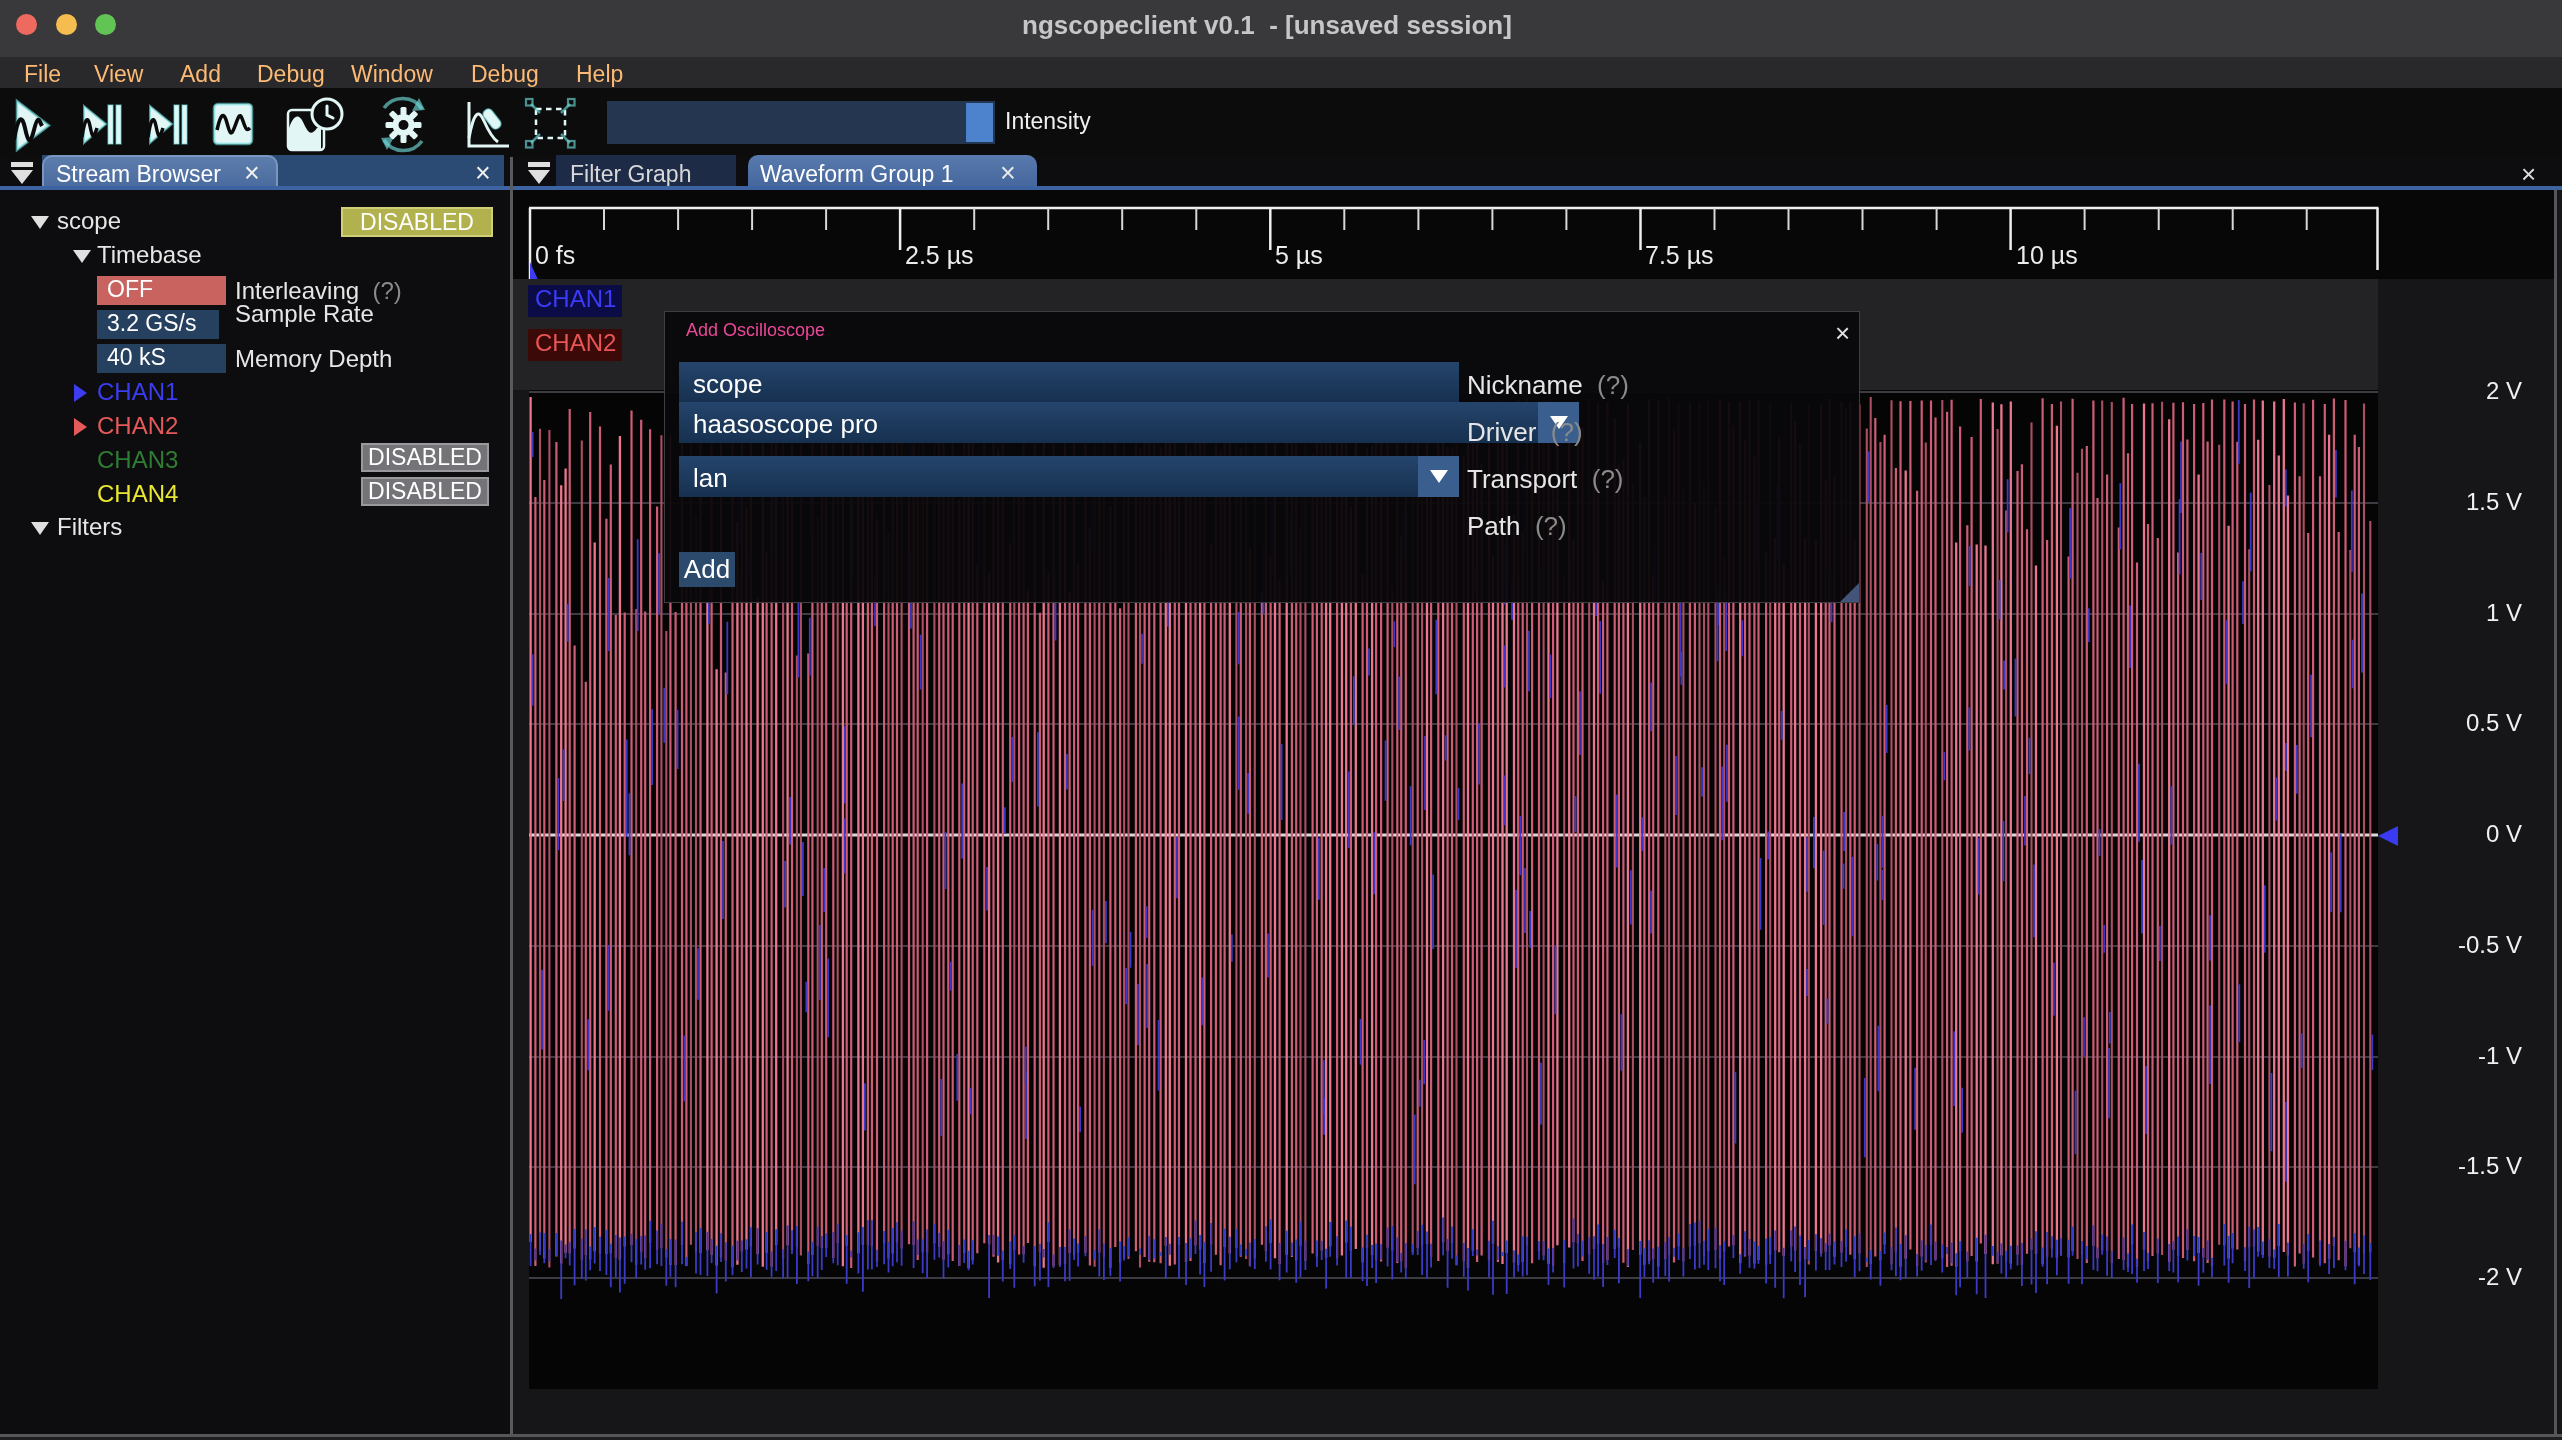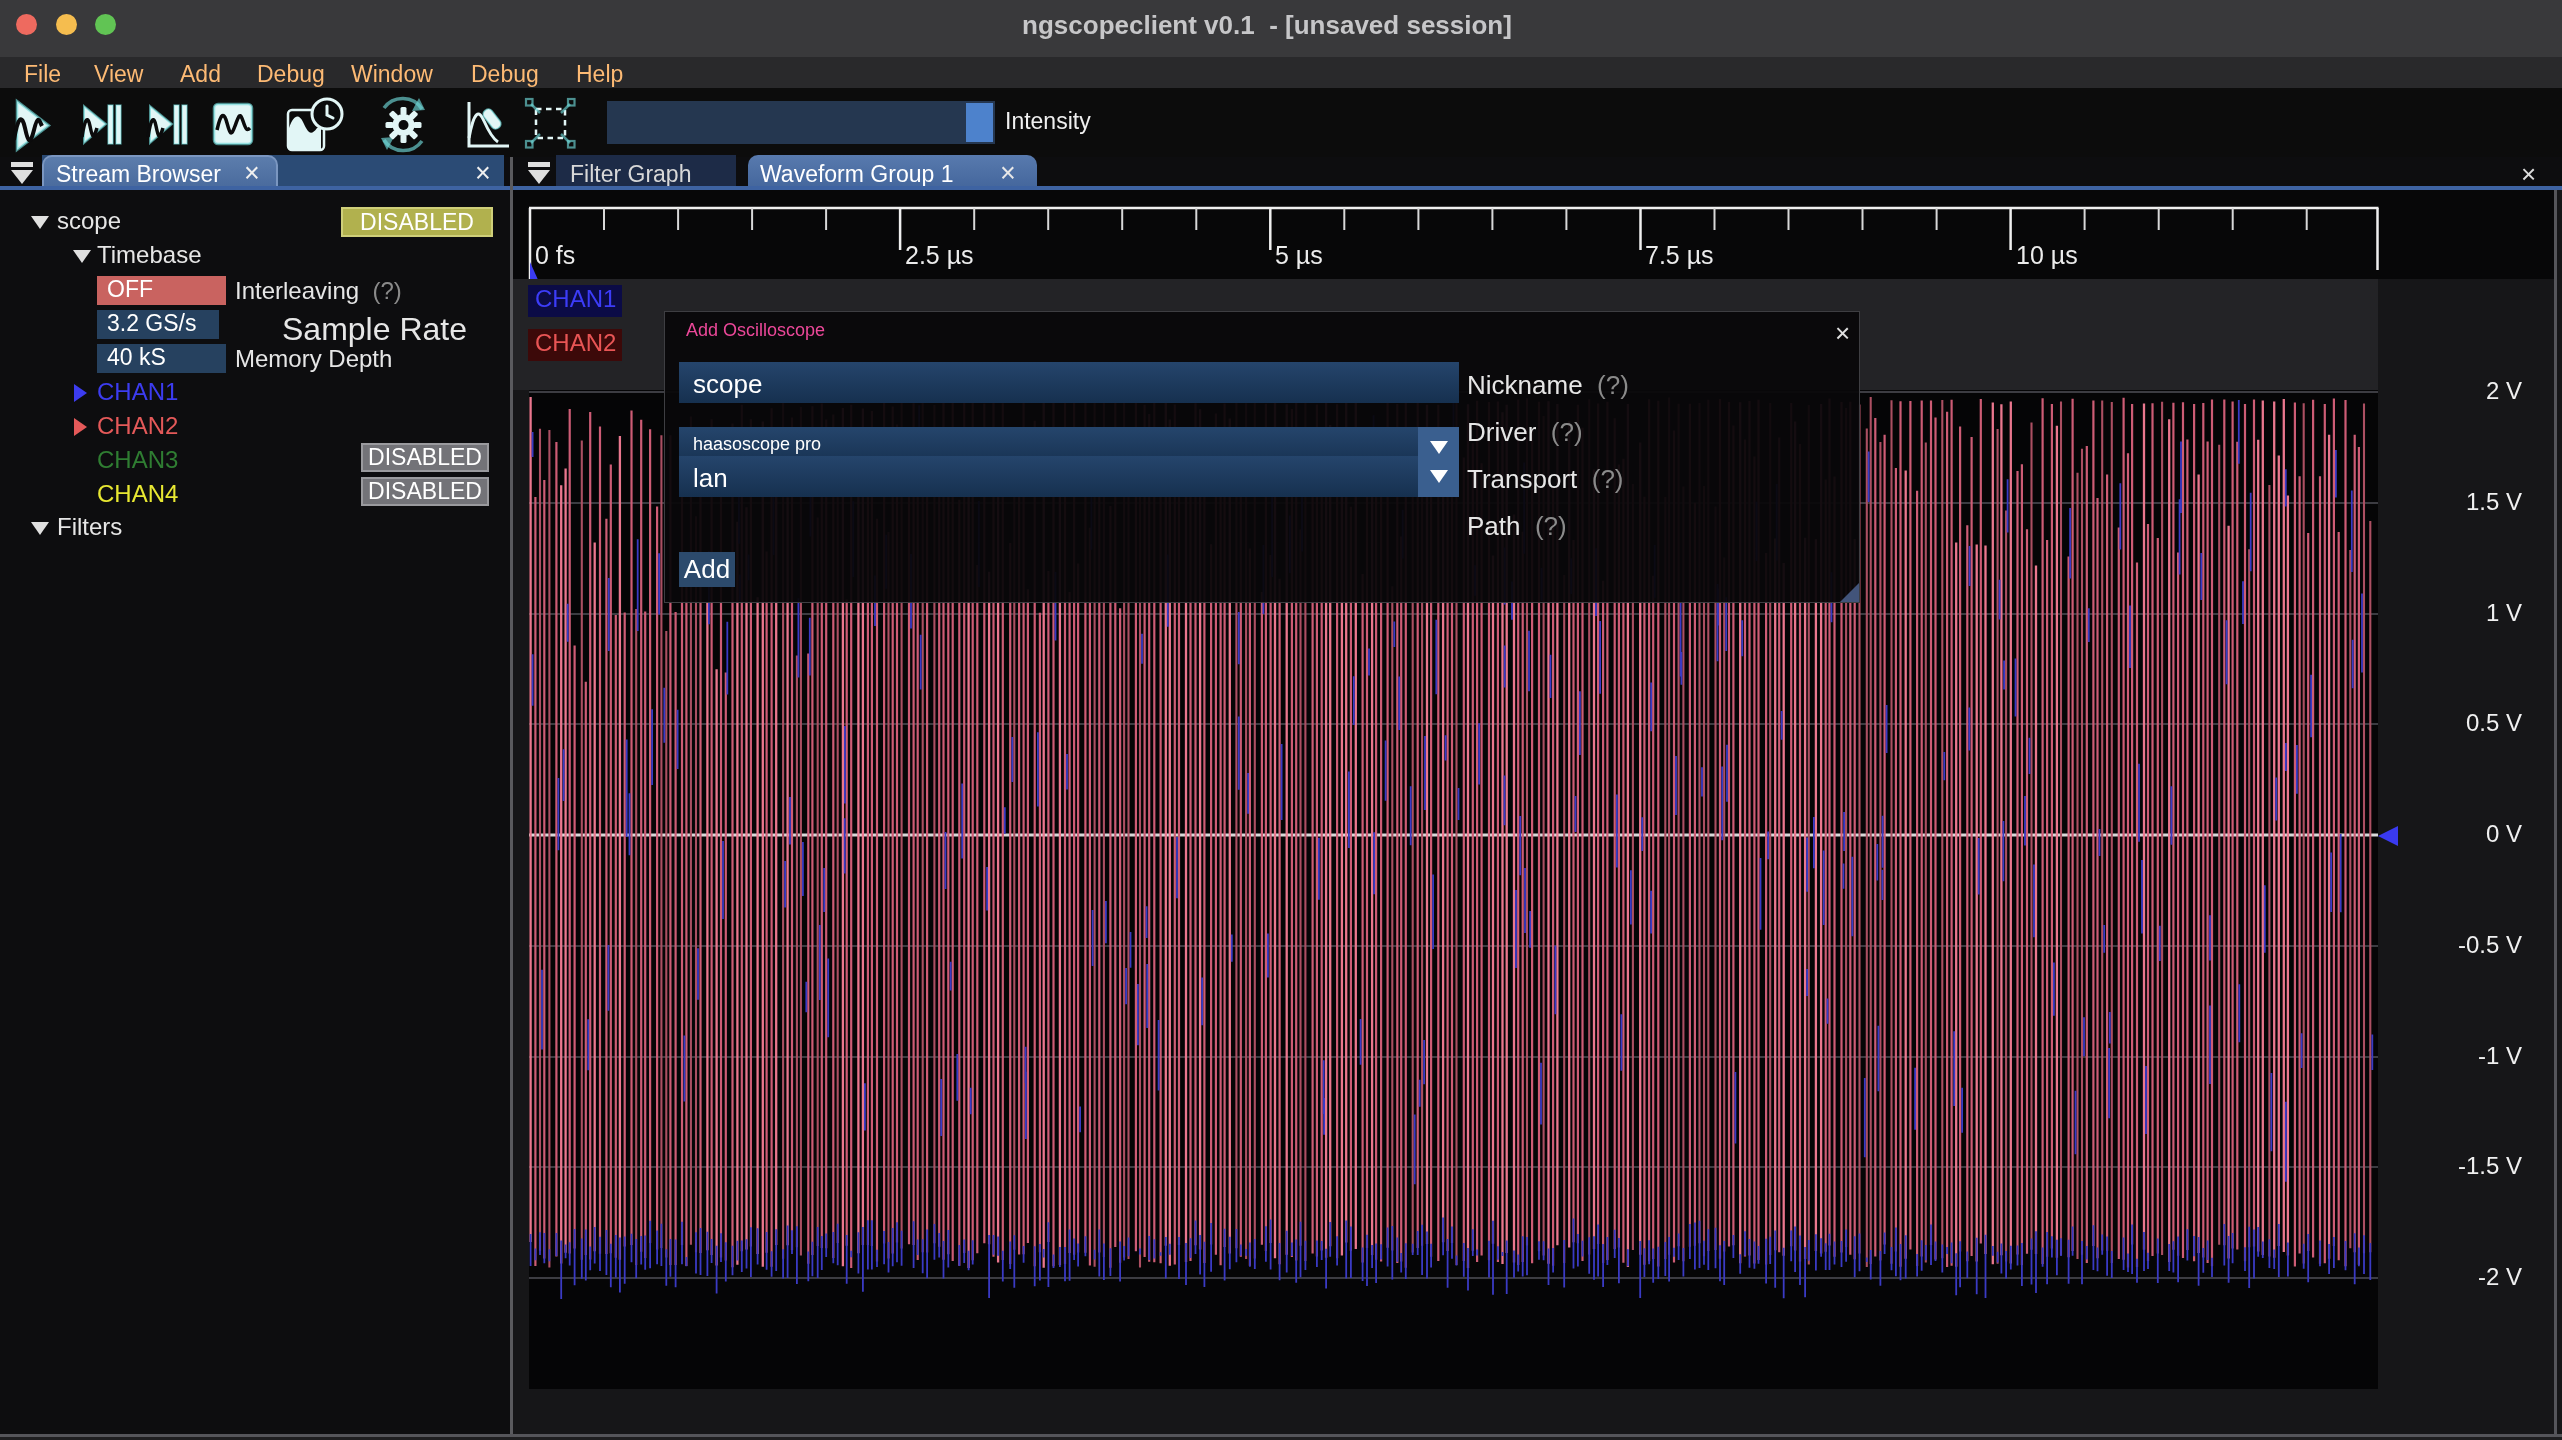--- a/index.html
+++ b/index.html
@@ -91,21 +91,21 @@
   <div class="abs" style="left:57px;top:17px;font-size:24px;">scope</div>
   <div class="abs" style="left:341px;top:17px;width:152px;height:30px;background:#b1b14e;border:2px solid #cfcf7a;color:#fff;font-size:23px;text-align:center;line-height:26px;">DISABLED</div>
 
   <div class="abs" style="left:73px;top:60px;width:0;height:0;border-left:9px solid transparent;border-right:9px solid transparent;border-top:13px solid #e0e0e0;"></div>
   <div class="abs" style="left:97px;top:51px;font-size:24px;">Timebase</div>
 
   <div class="abs" style="left:97px;top:86px;width:129px;height:29px;background:#c96360;color:#fff;font-size:23px;"><span style="margin-left:10px;">OFF</span></div>
   <div class="abs" style="left:235px;top:87px;font-size:24px;">Interleaving&nbsp; <span style="color:#8a8a8a;">(?)</span></div>
 
   <div class="abs" style="left:97px;top:120px;width:122px;height:29px;background:#26415f;color:#fff;font-size:23px;"><span style="margin-left:10px;">3.2 GS/s</span></div>
-  <div class="abs" style="left:235px;top:121px;font-size:32px;margin-left:47px;">Sample Rate</div>
+  <div class="abs" style="left:235px;top:110px;font-size:24px;">Sample Rate</div>
 
   <div class="abs" style="left:97px;top:154px;width:129px;height:29px;background:#26415f;color:#fff;font-size:23px;"><span style="margin-left:10px;">40 kS</span></div>
   <div class="abs" style="left:235px;top:155px;font-size:24px;">Memory Depth</div>
 
   <div class="abs" style="left:74px;top:194px;width:0;height:0;border-top:9px solid transparent;border-bottom:9px solid transparent;border-left:13px solid #3c3cf0;"></div>
   <div class="abs" style="left:97px;top:188px;font-size:24px;color:#3c3cf0;">CHAN1</div>
 
   <div class="abs" style="left:74px;top:228px;width:0;height:0;border-top:9px solid transparent;border-bottom:9px solid transparent;border-left:13px solid #e45959;"></div>
   <div class="abs" style="left:97px;top:222px;font-size:24px;color:#e45959;">CHAN2</div>
 
@@ -216,21 +216,21 @@
 
 <div class="abs" style="left:664px;top:311px;width:1196px;height:292px;background:rgba(8,7,9,0.945);border:1px solid #3e3e42;">
   <div class="abs" style="left:21px;top:8px;font-size:18px;color:#ec4899;">Add Oscilloscope</div>
   <div class="abs" style="left:1170px;top:6px;font-size:26px;color:#e0e0e0;">×</div>
 
   <div class="abs" style="left:14px;top:50px;width:780px;height:41px;background:linear-gradient(#25456c,#16304f);color:#fff;font-size:26px;">
       <span style="position:absolute;left:14px;top:7px;">scope</span>
     </div>
   <div class="abs" style="left:802px;top:58px;font-size:26px;">Nickname&nbsp; <span style="color:#8a8a8a;">(?)</span></div>
 
-  <div class="abs" style="left:14px;top:115px;width:780px;height:41px;background:linear-gradient(#25456c,#16304f);color:#fff;font-size:18px;">
+  <div class="abs" style="left:14px;top:90px;width:900px;height:41px;background:linear-gradient(#25456c,#16304f);color:#fff;font-size:26px;">
       <span style="position:absolute;left:14px;top:7px;">haasoscope pro</span>
     <div class="abs" style="right:0;top:0;width:41px;height:41px;background:#3a5f8f;"></div>
     <div class="abs" style="right:11px;top:14px;width:0;height:0;border-left:9px solid transparent;border-right:9px solid transparent;border-top:13px solid #fff;"></div>
   </div>
   <div class="abs" style="left:802px;top:105px;font-size:26px;">Driver&nbsp; <span style="color:#8a8a8a;">(?)</span></div>
 
   <div class="abs" style="left:14px;top:144px;width:780px;height:41px;background:linear-gradient(#25456c,#16304f);color:#fff;font-size:26px;">
       <span style="position:absolute;left:14px;top:7px;">lan</span>
     <div class="abs" style="right:0;top:0;width:41px;height:41px;background:#3a5f8f;"></div>
     <div class="abs" style="right:11px;top:14px;width:0;height:0;border-left:9px solid transparent;border-right:9px solid transparent;border-top:13px solid #fff;"></div>

